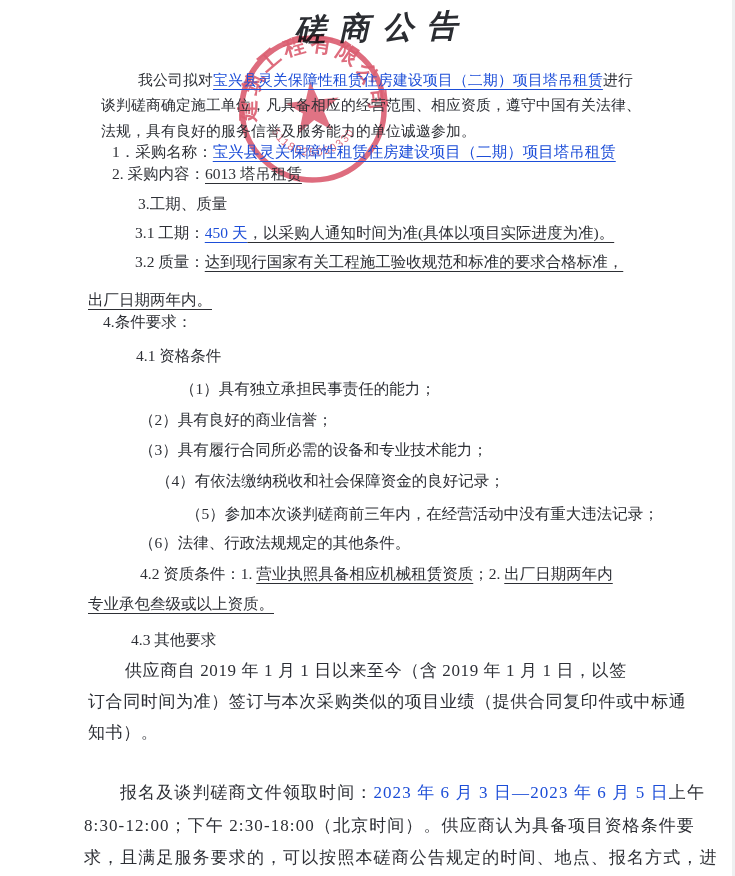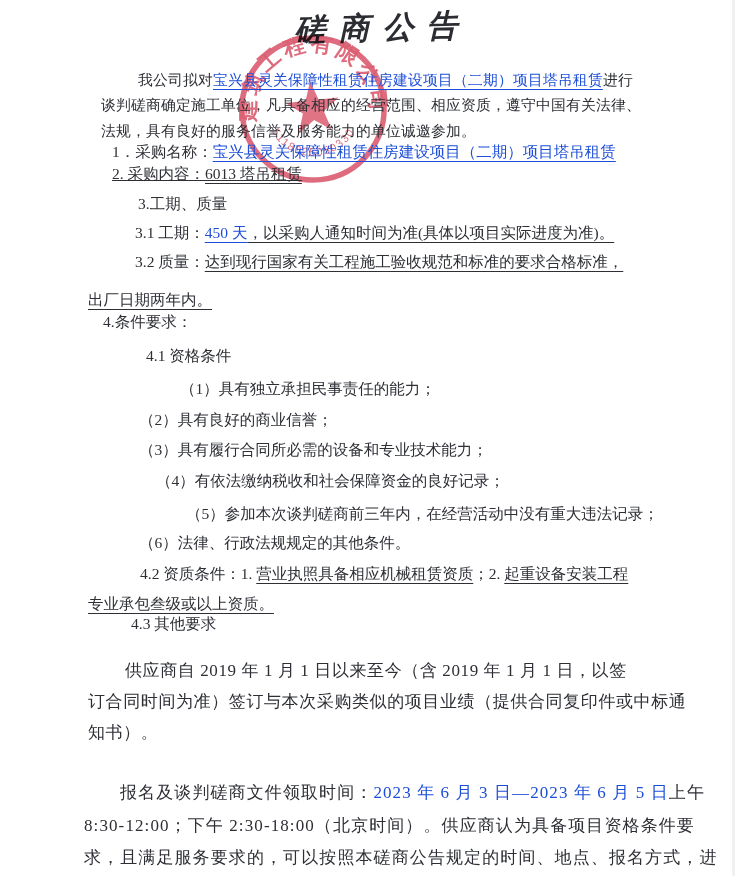--- a/index.html
+++ b/index.html
@@ -16,36 +16,36 @@
   }
   
   .blk{position:absolute;font-size:15.5px;line-height:21px;}
   .blk .line{white-space:nowrap;}
   .seg-b{font-weight:400;}
   .seg-u{text-decoration:underline;text-decoration-thickness:1px;text-underline-offset:4px;}
   .seg-g{color:#1d4ed8;}
   #b-p1{top:68px;left:101px;font-size:14.8px;line-height:25.4px;letter-spacing:0.2px;}
   #b-p1 .ind{padding-left:37px;}
   #b-item1{top:141px;left:112px;}
-  #b-item2{top:163px;left:112px;text-decoration:underline;}
+  #b-item2{top:163px;left:112px;}
   #b-h3{top:193px;left:138px;}
   #b-s31{top:222px;left:135px;}
   #b-s32a{top:251px;left:135px;}
   #b-s32b{top:289px;left:88px;}
   #b-h4{top:311px;left:103px;}
-  #b-s41{top:345px;left:146px;text-align:right;}
+  #b-s41{top:345px;left:136px;text-align:right;}
   #b-c1{top:378px;left:139px;margin-left:41px;}
   #b-c2{top:409px;left:139px;}
   #b-c3{top:439px;left:139px;text-align:right;}
   #b-c4{top:470px;left:156px;}
   #b-c5{top:503px;left:139px;margin-left:47px;}
   #b-c6{top:532px;left:139px;}
   #b-s42a{top:563px;left:140px;}
   #b-s42b{top:593px;left:88px;text-align:right;}
-  #b-s43{top:613px;left:131px;}
+  #b-s43{top:629px;left:131px;}
   #b-p2{top:655px;left:88px;font-size:17px;line-height:31px;letter-spacing:0.6px;}
   #b-p2 .ind{padding-left:37px;}
   #b-p3{top:777px;left:84px;font-size:17px;line-height:32.5px;letter-spacing:1.1px;}
   #b-p3 .ind{padding-left:36px;}
   
   #stamp{
     position:absolute;left:228px;top:24px;width:170px;height:170px;
     opacity:.88;mix-blend-mode:multiply;transform:rotate(-6deg);
   }
 </style>
@@ -112,21 +112,21 @@
   <div class="blk" id="b-c4">
       <div class="line"><span>（4）有依法缴纳税收和社会保障资金的良好记录；</span></div>
     </div>
   <div class="blk" id="b-c5">
       <div class="line"><span>（5）参加本次谈判磋商前三年内，在经营活动中没有重大违法记录；</span></div>
     </div>
   <div class="blk" id="b-c6">
       <div class="line"><span>（6）法律、行政法规规定的其他条件。</span></div>
     </div>
   <div class="blk" id="b-s42a">
-      <div class="line"><span>4.2 资质条件：1. </span><span class="seg-u">营业执照具备相应机械租赁资质</span><span>；2. </span><span class="seg-u">起重设备安装工程</span></div>
+      <div class="line"><span>4.2 资质条件：1. </span><span class="seg-u">营业执照具备相应机械租赁资质</span><span>；2. </span><span class="seg-u">出厂日期两年内</span></div>
     </div>
   <div class="blk" id="b-s42b">
       <div class="line"><span class="seg-u">专业承包叁级或以上资质。</span></div>
     </div>
   <div class="blk" id="b-s43">
       <div class="line"><span>4.3 其他要求</span></div>
     </div>
   <div class="blk" id="b-p2">
       <div class="line ind"><span>供应商自 2019 年 1 月 1 日以来至今（含 2019 年 1 月 1 日，以签</span></div>
       <div class="line"><span>订合同时间为准）签订与本次采购类似的项目业绩（提供合同复印件或中标通</span></div>

